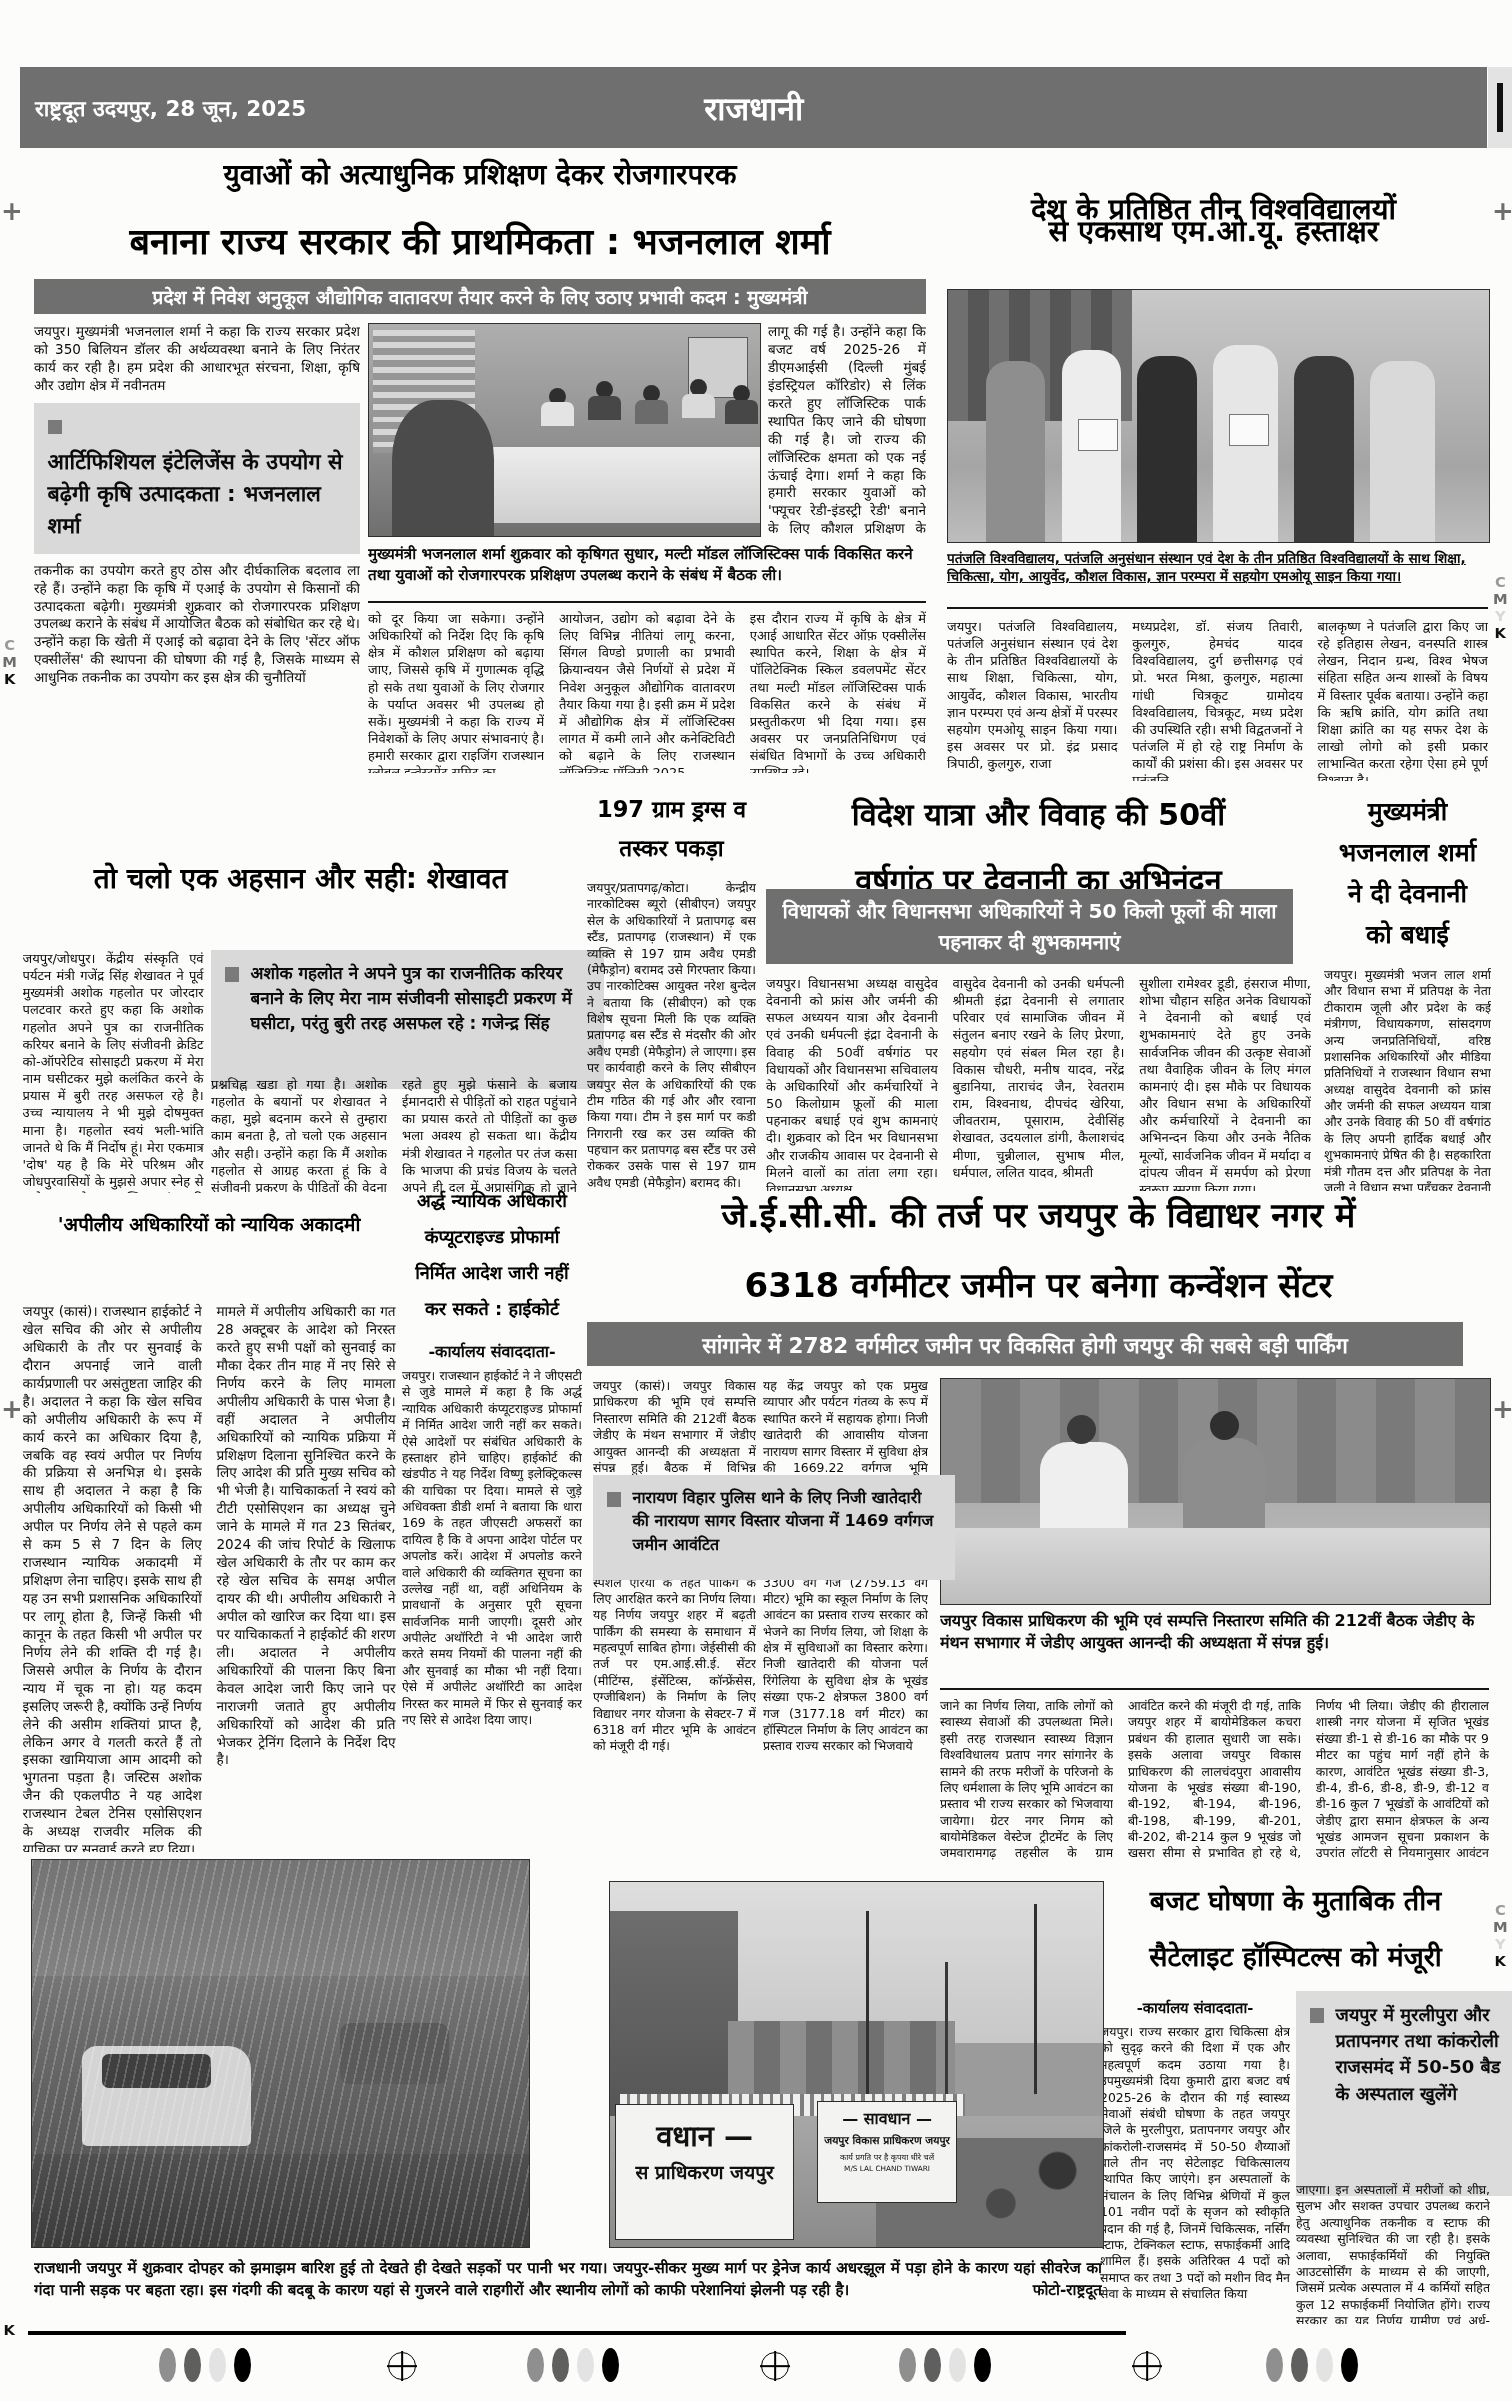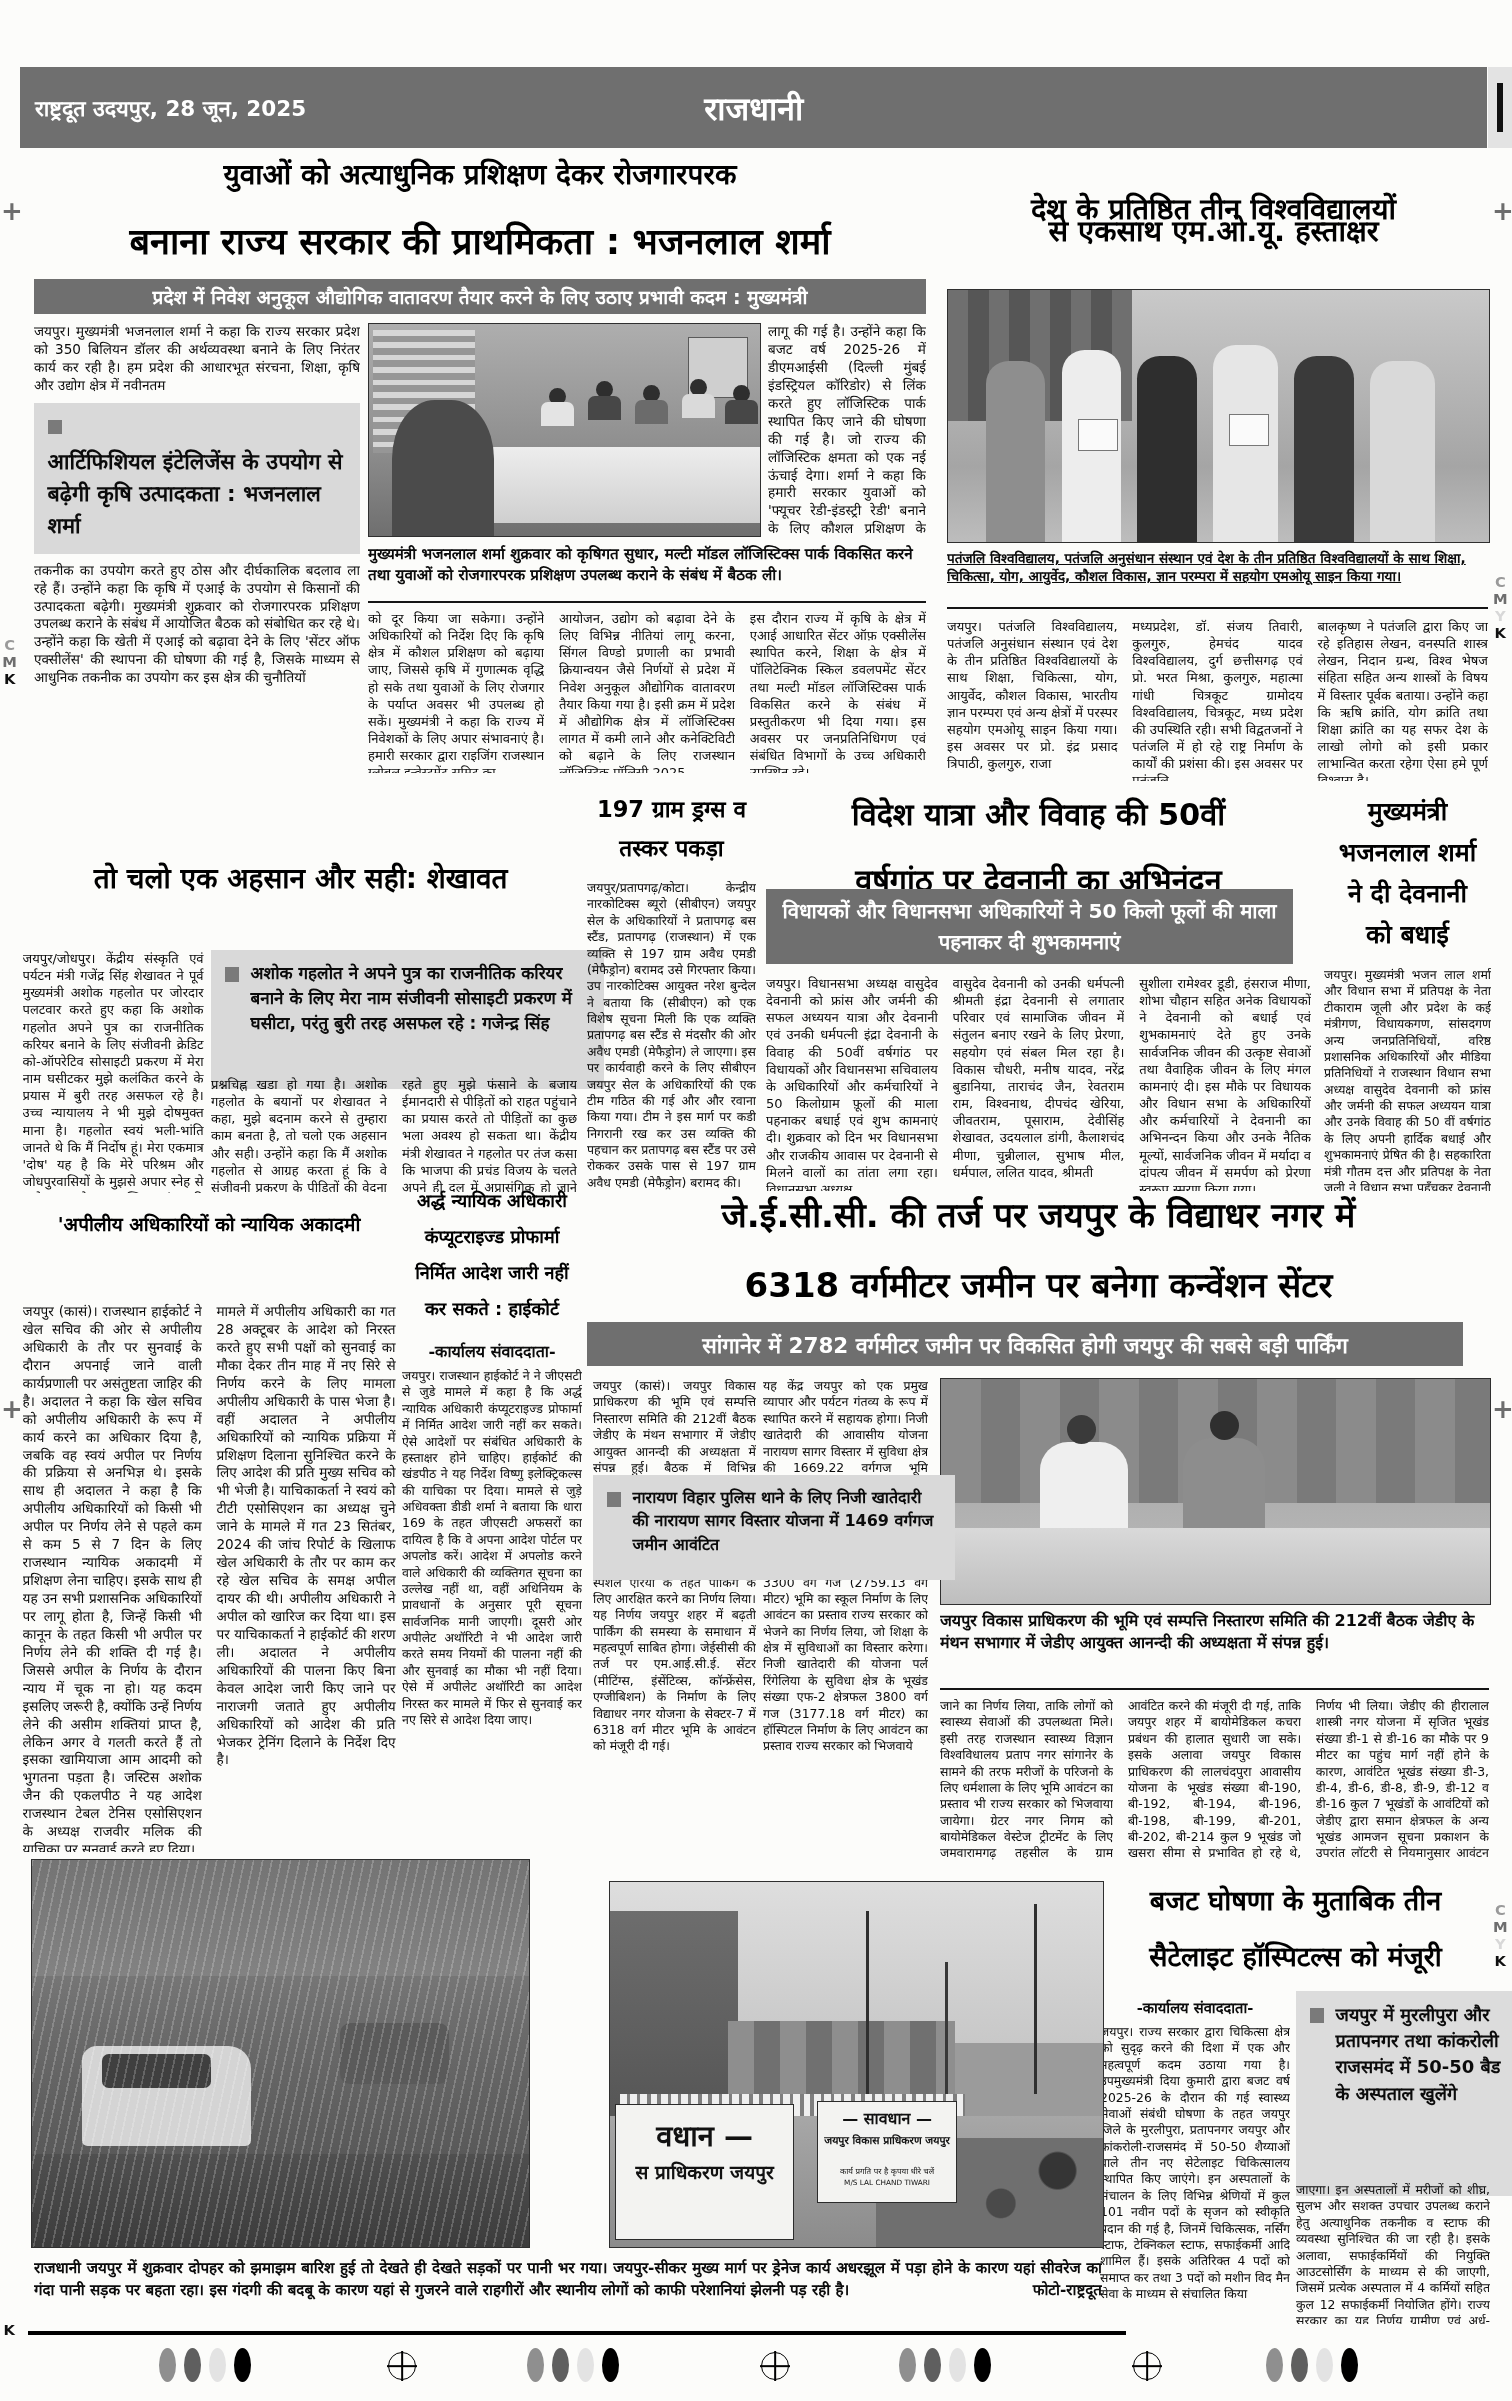--- a/index.html
+++ b/index.html
@@ -235,21 +235,21 @@
     <div class="abs" style="left:2%;top:58%;width:70%;height:7%;background:repeating-linear-gradient(90deg,#efefef 0 6.8px,#7e7e7e 6.8px 10.2px);"></div>
     <div class="abs" style="left:0;bottom:0;width:100%;height:36%;background:linear-gradient(180deg,#a7a7a7,#8b8b8b);"></div>
     <div class="abs" style="right:0;bottom:0;width:46%;height:30%;background:radial-gradient(circle at 20% 40%,#3e3e3e 0 8%,transparent 9%),radial-gradient(circle at 55% 60%,#4a4a4a 0 10%,transparent 11%),radial-gradient(circle at 80% 30%,#353535 0 9%,transparent 10%),#6f6f6f;"></div>
     <div class="abs signs" style="left:1%;bottom:2%;width:36%;height:34%;padding-top:2%;">
       <div style="font-size:29px;">वधान —</div>
       <div style="font-size:19px;margin-top:5.6px;">स प्राधिकरण जयपुर</div>
     </div>
     <div class="abs signs" style="left:42%;bottom:12%;width:28%;height:26%;padding-top:1%;">
       <div style="font-size:16px;">— सावधान —</div>
       <div style="font-size:10.7px;margin-top:3.4px;">जयपुर विकास प्राधिकरण जयपुर</div>
-      <div style="font-size:8px;margin-top:18px;font-weight:normal;">कार्य प्रगति पर है कृपया धीरे चलें</div>
+      <div style="font-size:8px;margin-top:4px;font-weight:normal;">कार्य प्रगति पर है कृपया धीरे चलें</div>
       <div style="font-size:7.3px;margin-top:2.3px;font-weight:normal;">M/S LAL CHAND TIWARI</div>
     </div>
   </div>
 
   <div class="abs" style="left:34px;top:2257px;width:1068px;height:60px;overflow:hidden;font-weight:bold;font-size:15.2px;line-height:1.45;text-align:justify;">
     <span>राजधानी जयपुर में शुक्रवार दोपहर को झमाझम बारिश हुई तो देखते ही देखते सड़कों पर पानी भर गया। जयपुर-सीकर मुख्य मार्ग पर ड्रेनेज कार्य अधरझूल में पड़ा होने के कारण यहां सीवरेज का गंदा पानी सड़क पर बहता रहा। इस गंदगी की बदबू के कारण यहां से गुजरने वाले राहगीरों और स्थानीय लोगों को काफी परेशानियां झेलनी पड़ रही है।</span>
     <span style="float:right;">फोटो-राष्ट्रदूत</span>
   </div>
 
   <div class="abs" style="left:28px;top:2331px;width:1098px;height:4px;background:#000;"></div>

